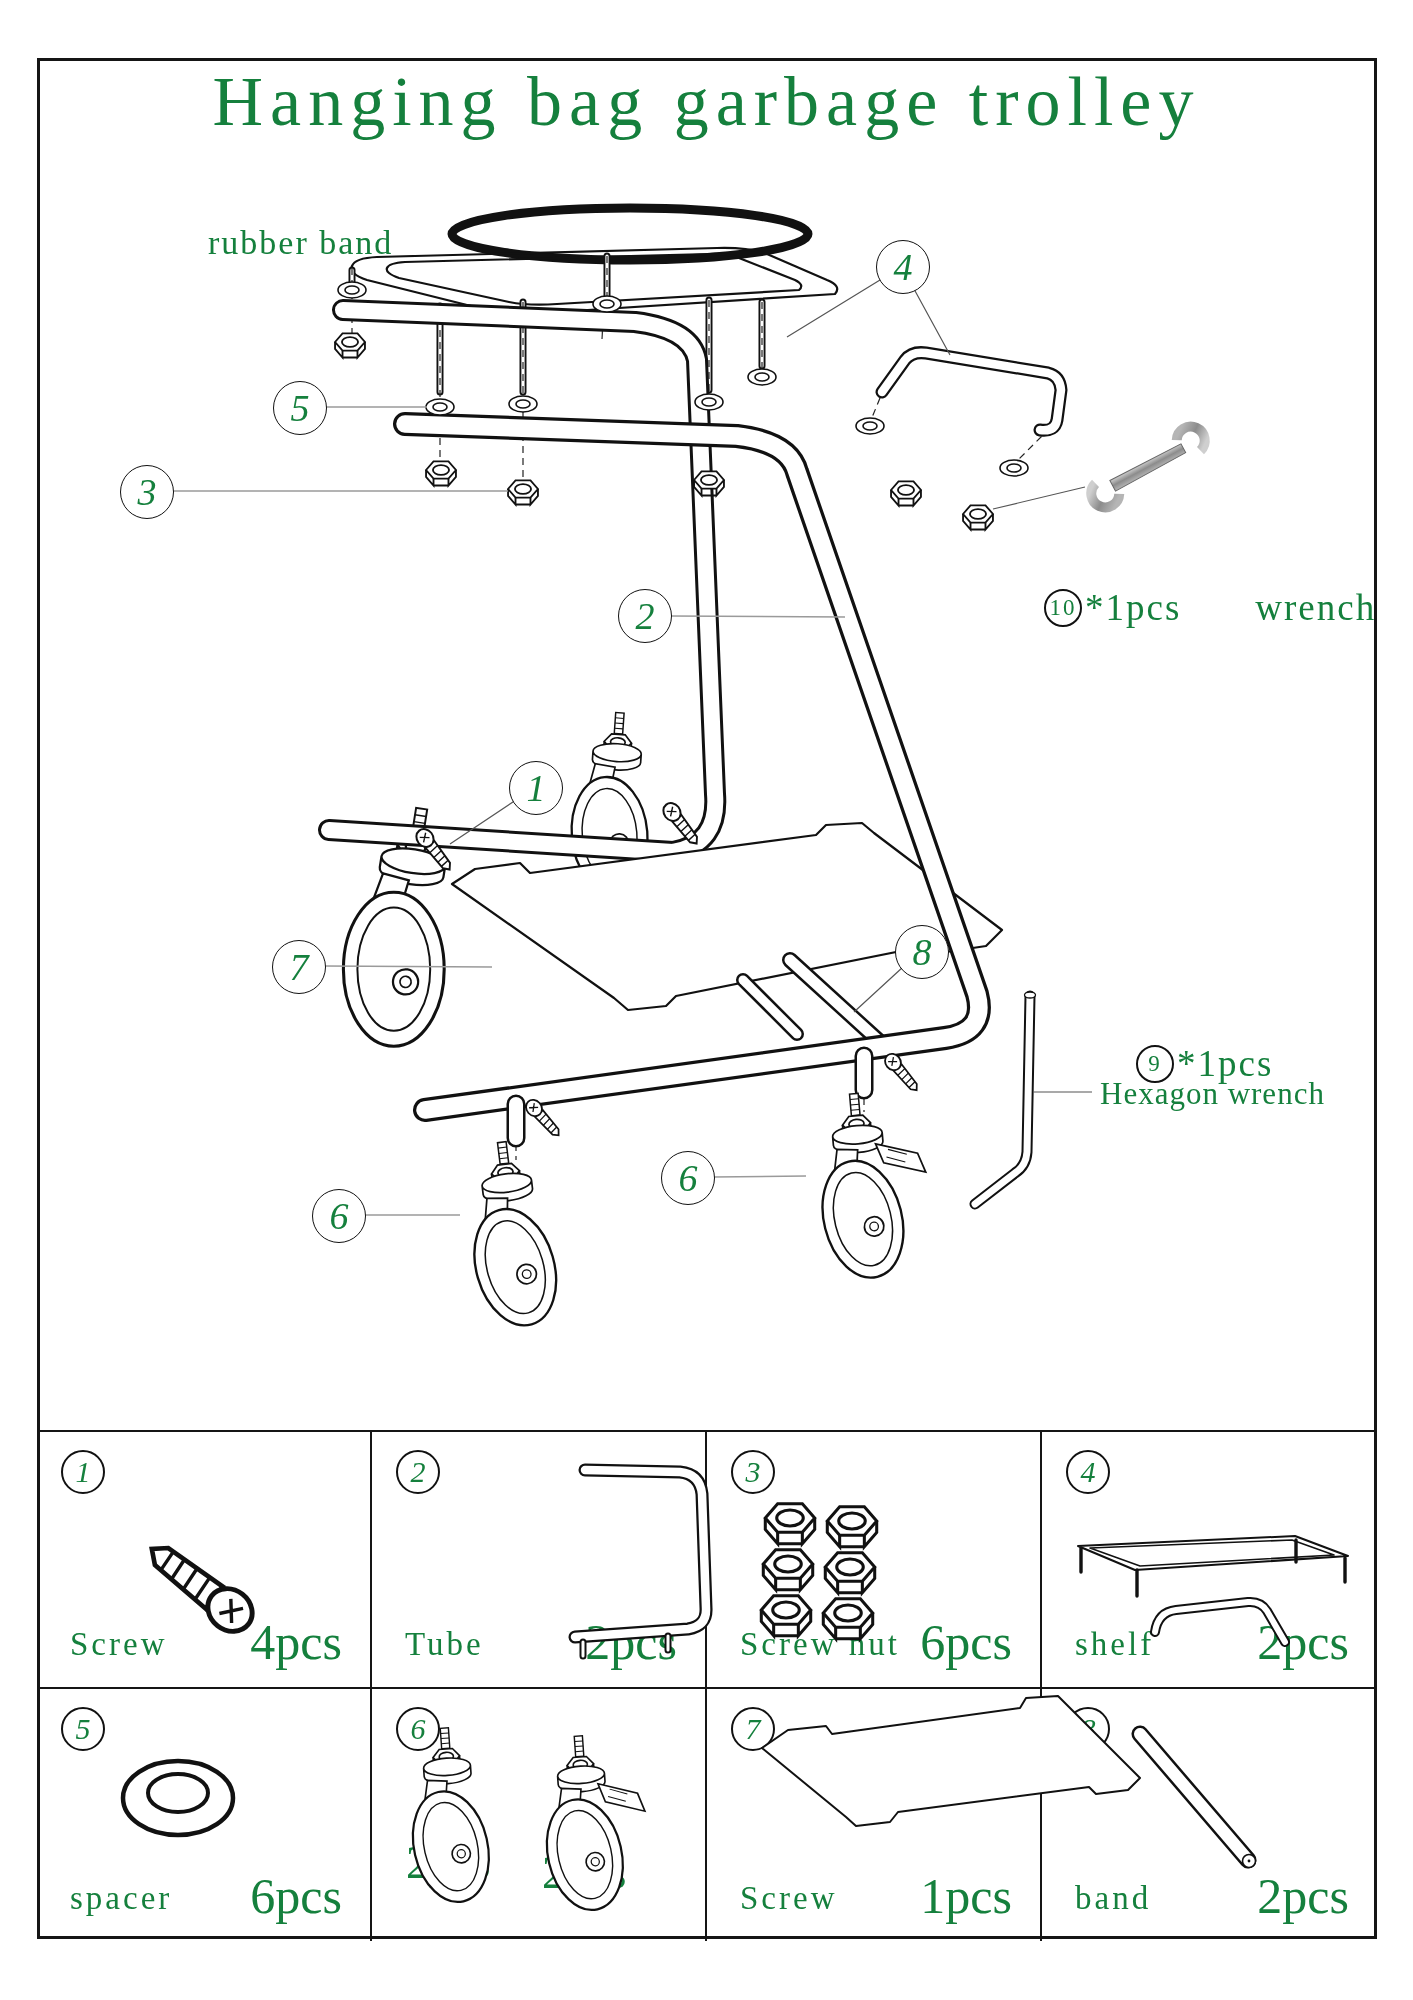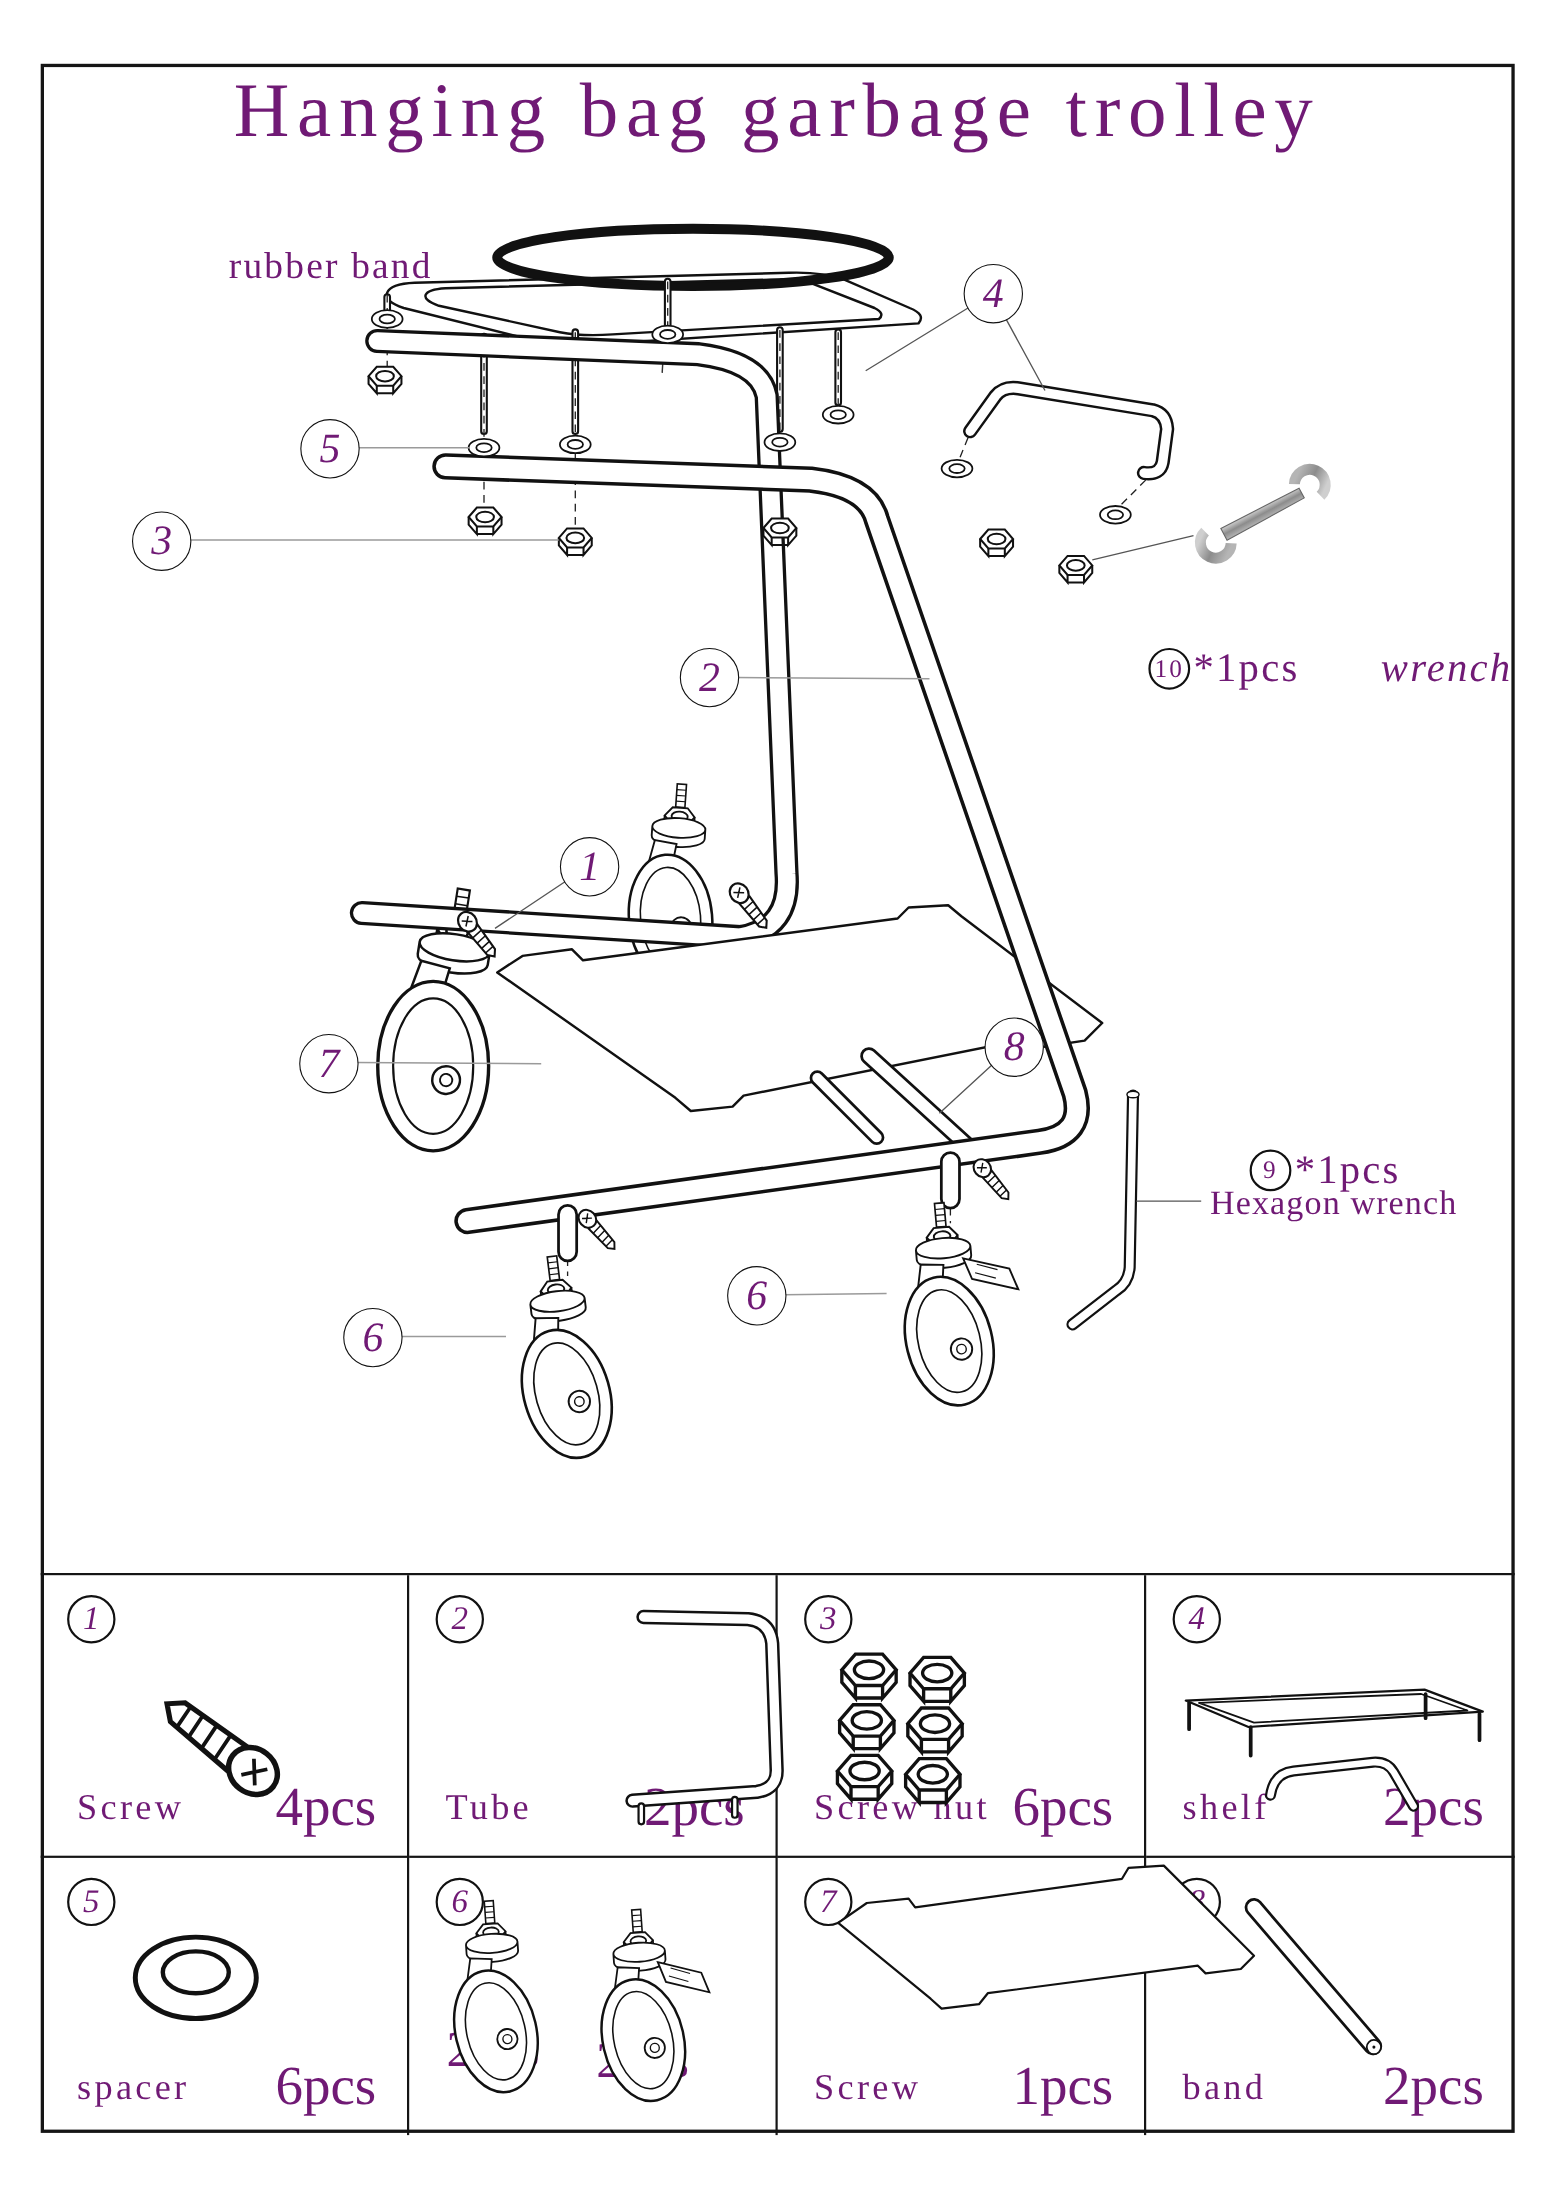--- a/index.html
+++ b/index.html
@@ -1,17 +1,17 @@
 <!DOCTYPE html>
 <html><head>
 <meta charset="utf-8">
 <style>
   html,body{margin:0;padding:0;background:#fff;}
   .page{position:relative;width:1413px;height:2000px;background:#fff;overflow:hidden;
-        font-family:"Liberation Serif","DejaVu Serif",serif;color:#701a75;}
+        font-family:"Liberation Serif","DejaVu Serif",serif;color:#15803d;}
   .sheet{position:absolute;left:37px;top:58px;width:1340px;height:1881px;
          border:3px solid #151515;box-sizing:border-box;}
   .title{position:absolute;left:0;right:0;top:62px;text-align:center;
          font-size:70px;letter-spacing:7px;white-space:nowrap;z-index:4;}
   svg.art{position:absolute;left:0;top:0;width:1413px;height:2000px;z-index:3;pointer-events:none;}
   
   .parts{position:absolute;left:37px;top:1430px;width:1340px;height:509px;
          display:grid;grid-template-columns:repeat(4,1fr);grid-template-rows:257px 252px;
          border-top:2px solid #151515;box-sizing:border-box;z-index:2;}
   .cell{position:relative;border-right:2px solid #151515;border-bottom:2px solid #151515;box-sizing:border-box;}
@@ -29,21 +29,21 @@
   .co{position:absolute;width:52px;height:52px;border:1.8px solid #111;border-radius:50%;
       background:#fff;display:flex;align-items:center;justify-content:center;
       font-style:italic;font-size:38px;z-index:5;}
   
   .lbl{position:absolute;font-size:34px;letter-spacing:2px;z-index:5;white-space:nowrap;}
   .lbl-hex{font-size:31px;letter-spacing:1px;text-align:center;}
   .note{position:absolute;display:flex;align-items:center;font-size:37px;letter-spacing:2px;z-index:5;white-space:nowrap;margin-top:20px;}
   .mini-badge{width:34px;height:34px;border:2.2px solid #111;border-radius:50%;
       display:flex;align-items:center;justify-content:center;font-size:23px;
       font-style:normal;margin-right:3px;background:#fff;flex:none;}
-  .gap-word{margin-left:74px;font-style:italic;}
+  .gap-word{margin-left:74px;}
 </style>
 </head>
 <body>
 
 <div class="page">
   <div class="sheet"></div>
 
   <div class="title">Hanging bag garbage trolley</div>
 
   <svg class="art" viewBox="0 0 1413 2000">

